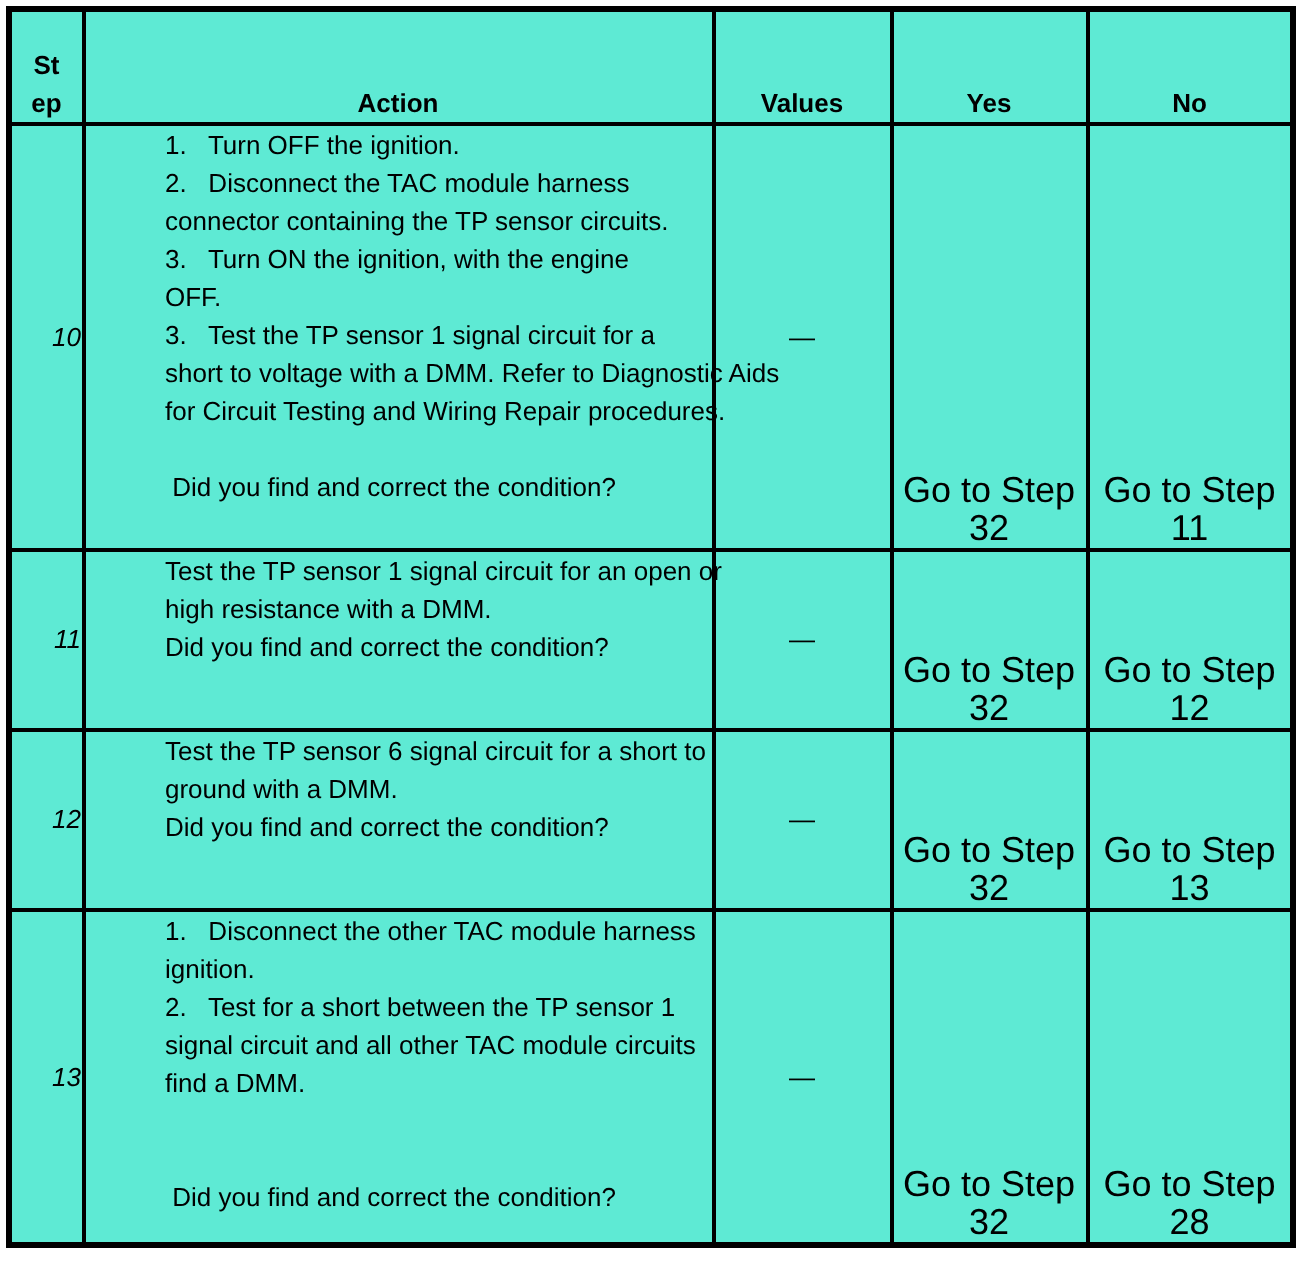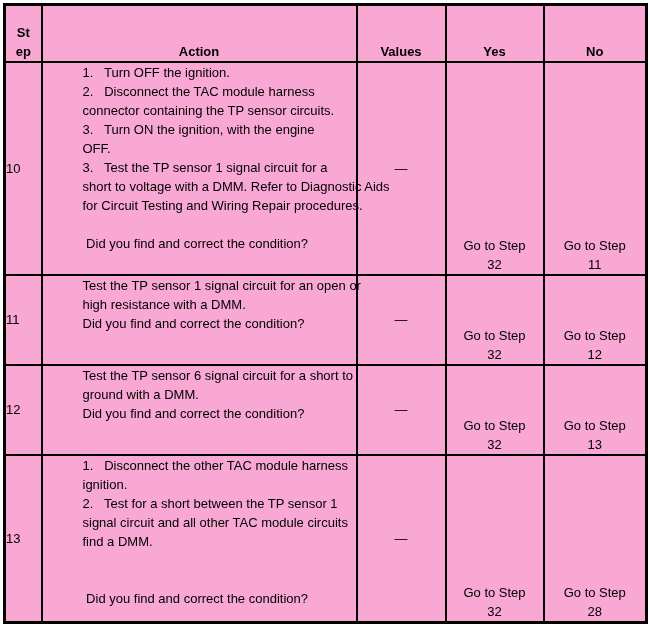--- a/index.html
+++ b/index.html
@@ -17,21 +17,21 @@
     overflow: hidden;
   }
   table.diag {
     position: absolute;
     top: 3px;
     left: 3px;
     border-collapse: collapse;
     table-layout: fixed;
     width: 644px;
     height: 520px;
-    background: #f9a8d4;
+    background: #5eead4;
   }
   table.diag {
     border: 3px solid #000000;
   }
   table.diag th,
   table.diag td {
     border: 2px solid #000000;
     padding: 0;
   }
   col.c-step   { width: 37px;  }
@@ -43,41 +43,42 @@
   th.hdr {
     font-size: 13px;
     font-weight: bold;
     text-align: center;
     vertical-align: bottom;
     padding: 0 2px 7px 2px;
     line-height: 19px;
   }
   td.step-cell {
     font-size: 13px;
-    text-align: left;
+    text-align: right;
     vertical-align: middle;
+    font-style: italic;
   }
   td.action-cell {
     vertical-align: top;
     padding: 9px 4px 6px 7px;
   }
   td.action-cell .line {
     font-size: 13px;
     line-height: 19px;
     min-height: 19px;
     white-space: pre;
     padding-left: 40px;
   }
   td.values-cell {
     font-size: 13px;
     text-align: center;
     vertical-align: middle;
   }
   td.goto-cell {
-    font-size: 13px;
+    font-size: 18px;
     text-align: center;
     vertical-align: bottom;
     padding-bottom: 12px;
   }
   td.goto-cell .goto-line {
     line-height: 19px;
     min-height: 19px;
   }
 </style>
 </head>

